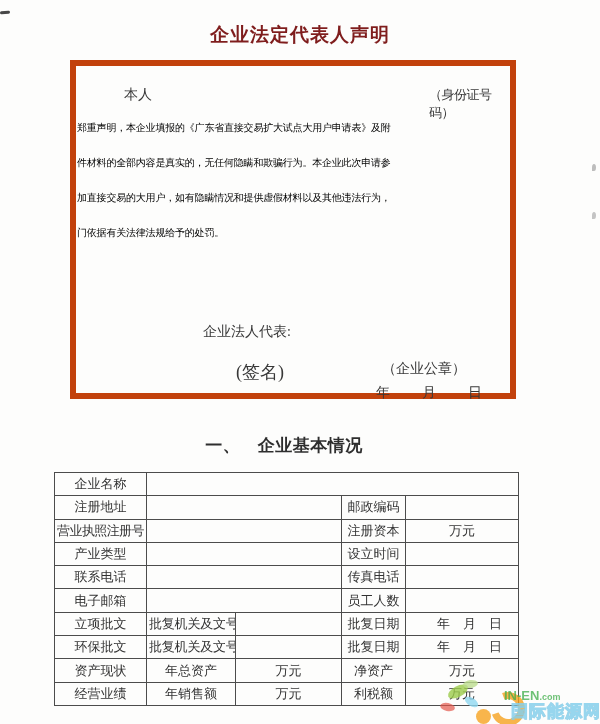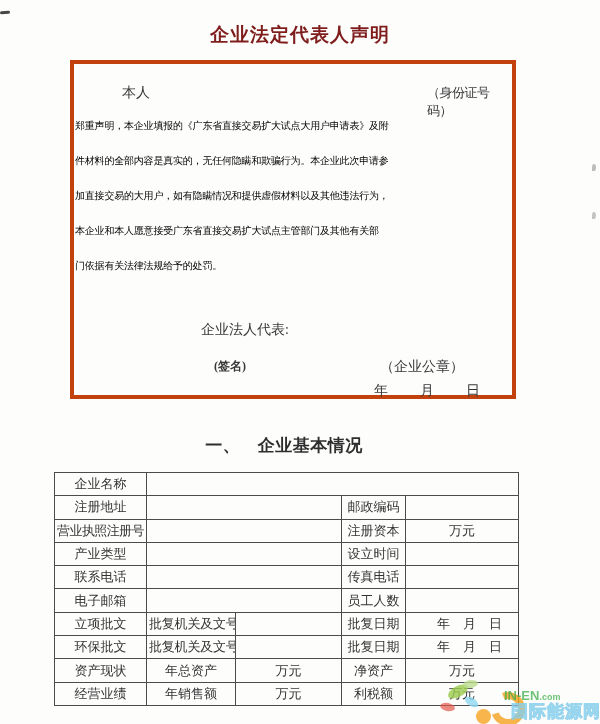--- a/index.html
+++ b/index.html
@@ -9,30 +9,30 @@
     font-family:"Liberation Serif","DejaVu Serif",serif;
   }
   
   .page-title{
     position:absolute;top:22px;left:0;width:600px;text-align:center;
     font-size:19px;font-weight:bold;letter-spacing:1px;color:#7f1d1d;
   }
   
   .decl-box{
     position:absolute;left:70px;top:60px;width:446px;height:339px;
-    border:4px solid #c2410c;box-sizing:border-box;
+    border:6px solid #c2410c;box-sizing:border-box;
   }
   .decl-first{position:absolute;left:0;top:20px;width:100%;height:16px;font-size:14px;}
   .decl-first .me{position:absolute;left:48px;}
   .decl-first .rep-hint{position:absolute;left:126px;}
   .decl-first .id-hint{position:absolute;left:353px;font-size:13px;letter-spacing:-0.5px;}
   .decl-body{position:absolute;left:1px;top:44px;width:450px;font-size:10px;color:#000000;}
   .decl-body .bline{height:35px;line-height:35px;white-space:nowrap;letter-spacing:-0.2px;}
   .rep-label{position:absolute;left:127px;top:257px;font-size:14px;}
-  .sign-hint{position:absolute;left:140px;top:294px;font-size:12px;font-weight:bold;}
+  .sign-hint{position:absolute;left:160px;top:294px;font-size:18px;}
   .seal-hint{position:absolute;left:306px;top:294px;font-size:14px;text-align:right;}
   .decl-date{position:absolute;left:300px;top:318px;width:106px;display:flex;justify-content:space-between;font-size:14px;}
   
   .section-title{
     position:absolute;top:434px;left:0;width:568px;text-align:center;
     font-size:17px;font-weight:bold;letter-spacing:0.5px;color:#2e2e2e;
   }
   
   table.info{
     position:absolute;left:54px;top:472px;width:464px;height:234px;
@@ -75,21 +75,20 @@
 
   <div class="decl-box">
     <div class="decl-first">
       <span class="me">本人</span>
       <span class="id-hint">（身份证号码）</span>
     </div>
     <div class="decl-body">
       <div class="bline">郑重声明，本企业填报的《广东省直接交易扩大试点大用户申请表》及附</div>
       <div class="bline">件材料的全部内容是真实的，无任何隐瞒和欺骗行为。本企业此次申请参</div>
       <div class="bline">加直接交易的大用户，如有隐瞒情况和提供虚假材料以及其他违法行为，</div>
-      <div class="bline">本企业和本人愿意接受广东省直接交易扩大试点主管部门及其他有关部</div>
       <div class="bline">门依据有关法律法规给予的处罚。</div>
     </div>
     <div class="rep-label">企业法人代表:</div>
     <div class="sign-hint">(签名)</div>
     <div class="seal-hint">（企业公章）</div>
     <div class="decl-date">
       <span>年</span>
       <span>月</span>
       <span>日</span>
     </div>

